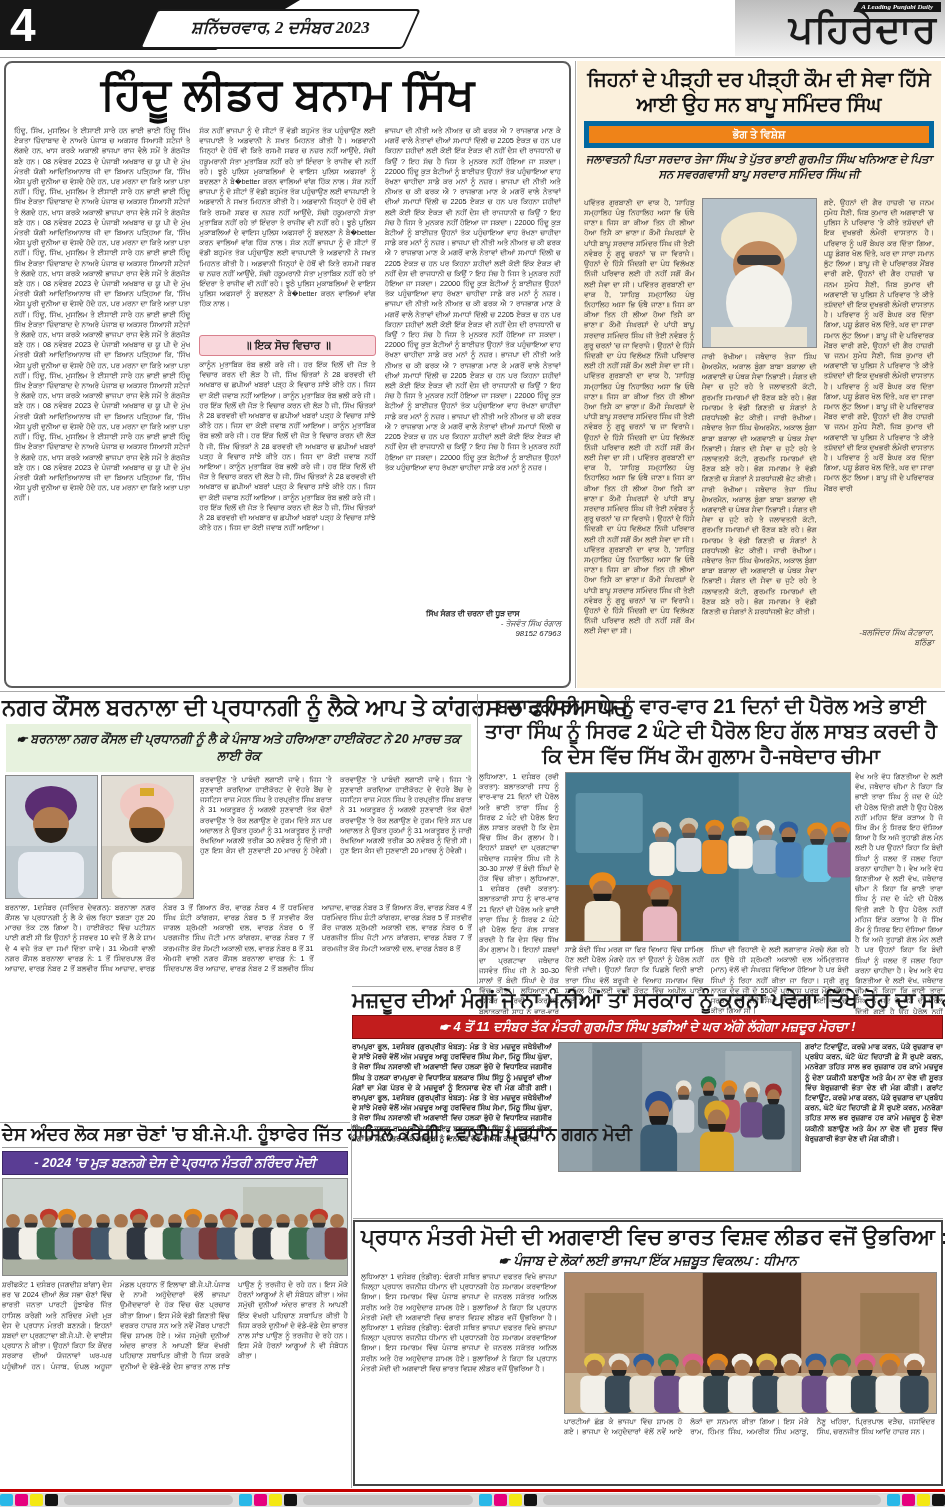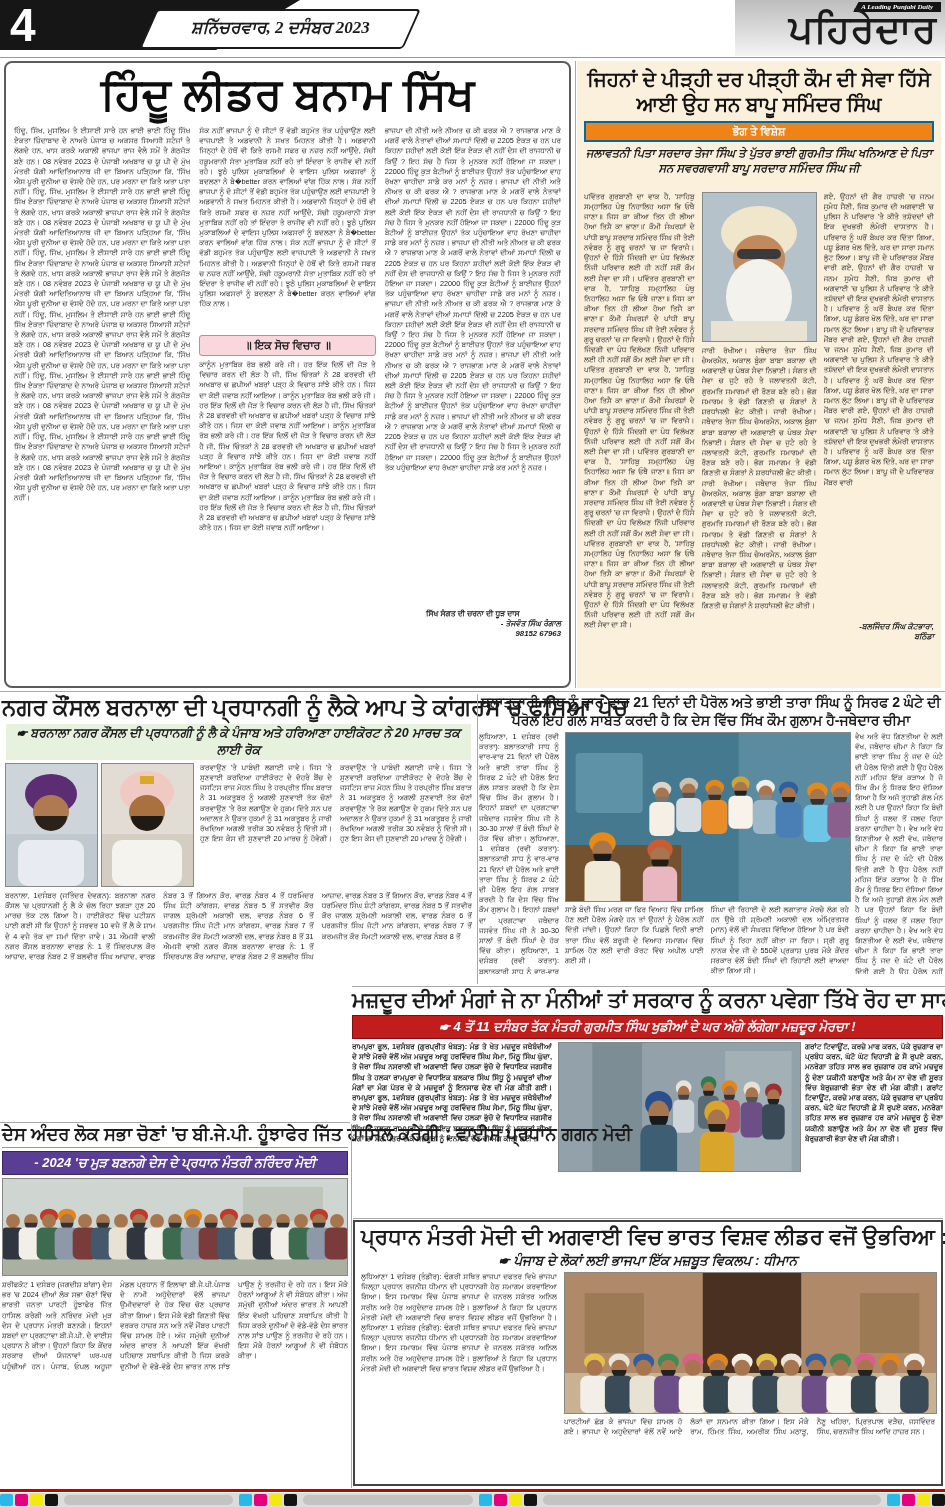--- a/index.html
+++ b/index.html
@@ -27,41 +27,41 @@
   .hline{position:absolute;height:1px;background:#a8a8a8;}
   
   .a1{position:absolute;left:4px;top:61px;width:567px;height:627px;border:2px solid #5c5c5c;border-radius:8px;
       padding:4px 8px;box-sizing:border-box;}
   .a1 h1{margin:2px 0 6px;text-align:center;font-size:44px;font-weight:900;color:#0d0d0d;}
   .a1-cols{display:flex;gap:9px;height:540px;}
   .a1-cols .c{flex:1;display:flex;flex-direction:column;}
   .thought{background:#f9d7dc;border:1px solid #d9808d;border-radius:3px;text-align:center;
            font-weight:800;font-size:11px;padding:3px 0;margin:4px 0;}
   .signoff{text-align:center;font-weight:700;font-size:7.6px;margin-top:3px;}
-  .byline{text-align:right;font-weight:700;font-style:italic;font-size:7.8px;}
+  .byline{text-align:right;font-weight:400;font-style:italic;font-size:7.8px;}
   
   .bhog{position:absolute;left:577px;top:61px;width:364px;height:627px;background:#fbf0dc;
         padding:4px 7px;box-sizing:border-box;}
   .bhog h2{margin:2px 0 4px;text-align:center;font-size:20px;line-height:1.25;font-weight:900;color:#111;}
   .bhog-banner{background:#ef8318;color:#fff;text-align:center;font-weight:800;font-size:11px;
-        padding:2px 3px;border:2px solid #0369a1;}
+        padding:2px 3px;border:5px solid #0369a1;}
   .bhog-deck{text-align:center;font-weight:700;font-style:italic;font-size:11.5px;line-height:1.3;margin:4px 0 16px;}
   .bhog-cols{display:flex;gap:7px;height:478px;justify-content:flex-end;}
   .bhog-cols .c{flex:1;display:flex;flex-direction:column;}
   
   .barnala{position:absolute;left:2px;top:694px;width:473px;height:290px;}
   .barnala h2{margin:0;text-align:center;font-size:23px;font-weight:900;white-space:nowrap;}
   .deck-green{background:#e7f2de;text-align:center;font-weight:800;font-style:italic;font-size:12.5px;
-        line-height:1.35;padding:1px 0;margin:3px 4px;}
+        line-height:1.35;padding:7px 0;margin:3px 4px;}
   .bar-row{display:flex;gap:6px;padding:0 3px;}
   .bar-photos{display:flex;gap:3px;}
   .bar-txt{flex:1;column-count:2;column-gap:8px;height:122px;}
   .bar-bottom{column-count:3;column-gap:8px;height:108px;margin:4px 3px 0;}
   .parole{position:absolute;left:479px;top:694px;width:464px;height:290px;}
-  .parole h2{margin:0;text-align:center;font-size:14px;line-height:1.25;font-weight:900;}
+  .parole h2{margin:0;text-align:center;font-size:20px;line-height:1.25;font-weight:900;}
   .parole-grid{display:grid;grid-template-columns:80px 1fr 88px;gap:6px;margin-top:3px;height:242px;}
   .parole-mid .sub{column-count:2;column-gap:7px;height:64px;margin-top:3px;}
   
   .mazdoor{position:absolute;left:352px;top:988px;width:591px;height:229px;}
   .mazdoor h2{margin:0;text-align:center;font-size:21px;font-weight:900;white-space:nowrap;}
   .banner-red{background:#c21d1d;border:1px solid #7d0f0f;color:#fff;text-align:center;font-weight:800;
         font-style:italic;font-size:13px;padding:3px 0;margin:3px 0;}
   .maz-grid{display:grid;grid-template-columns:200px 1fr 138px;gap:6px;height:168px;font-weight:bold;}
   .maz-mid .sub{column-count:2;column-gap:7px;height:34px;margin-top:2px;}
   

